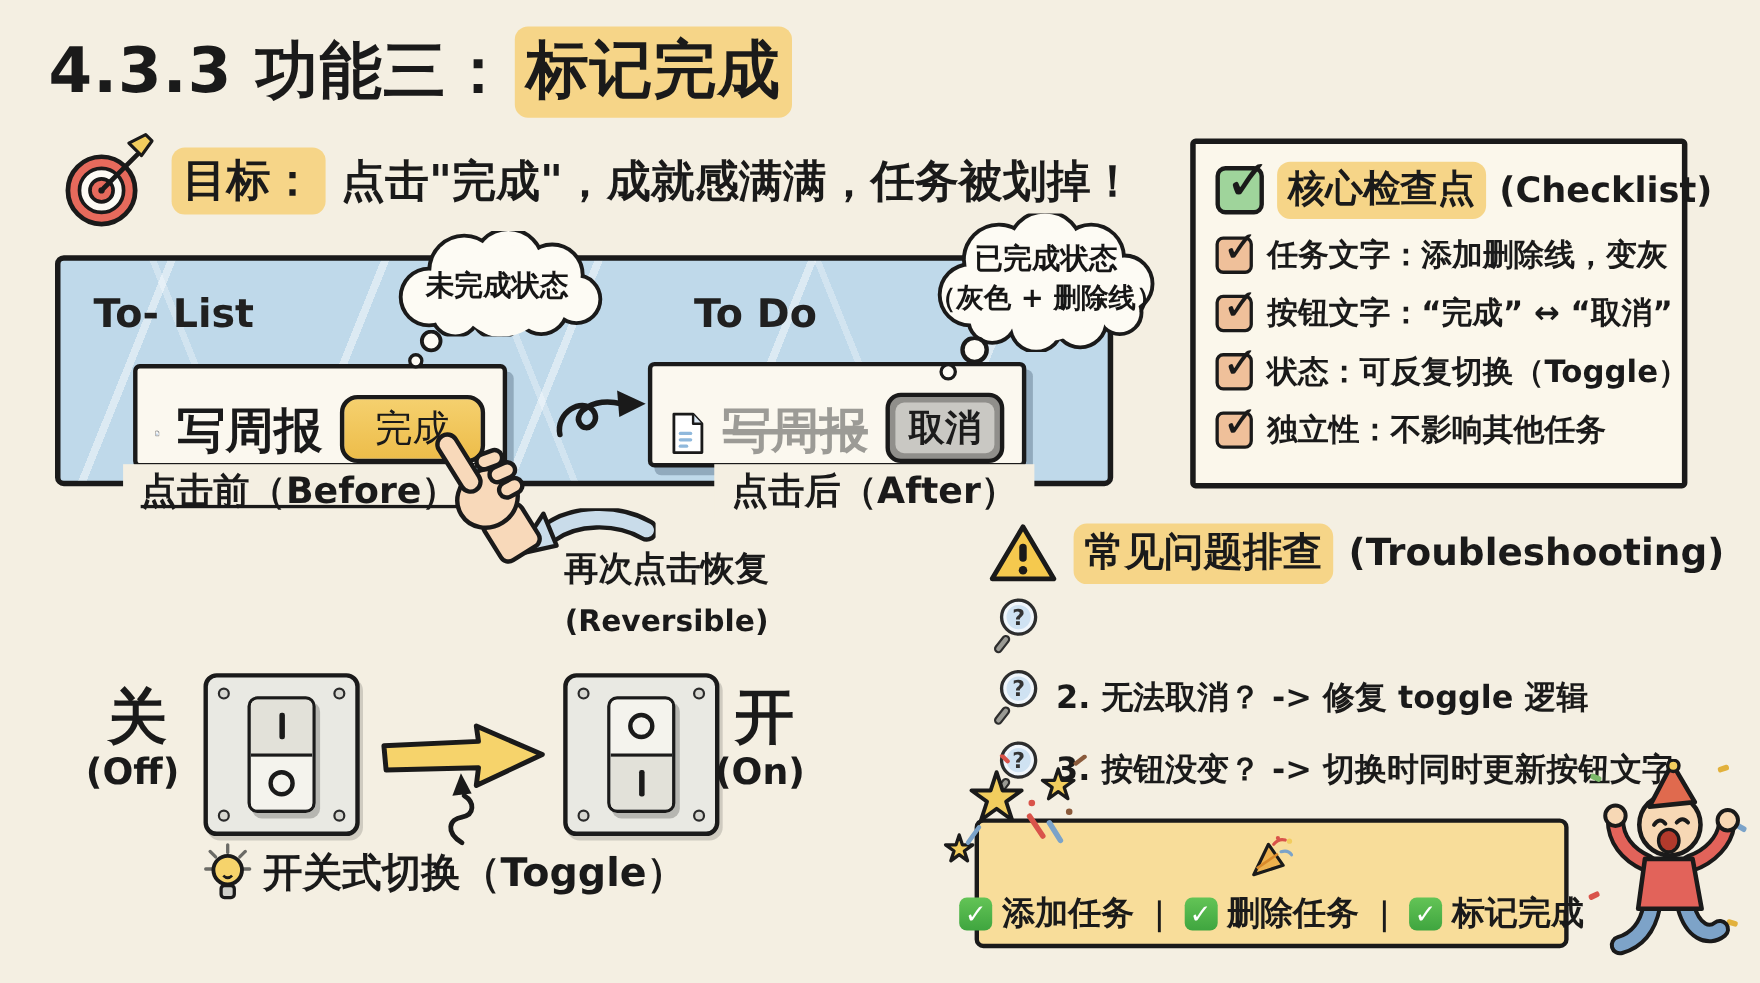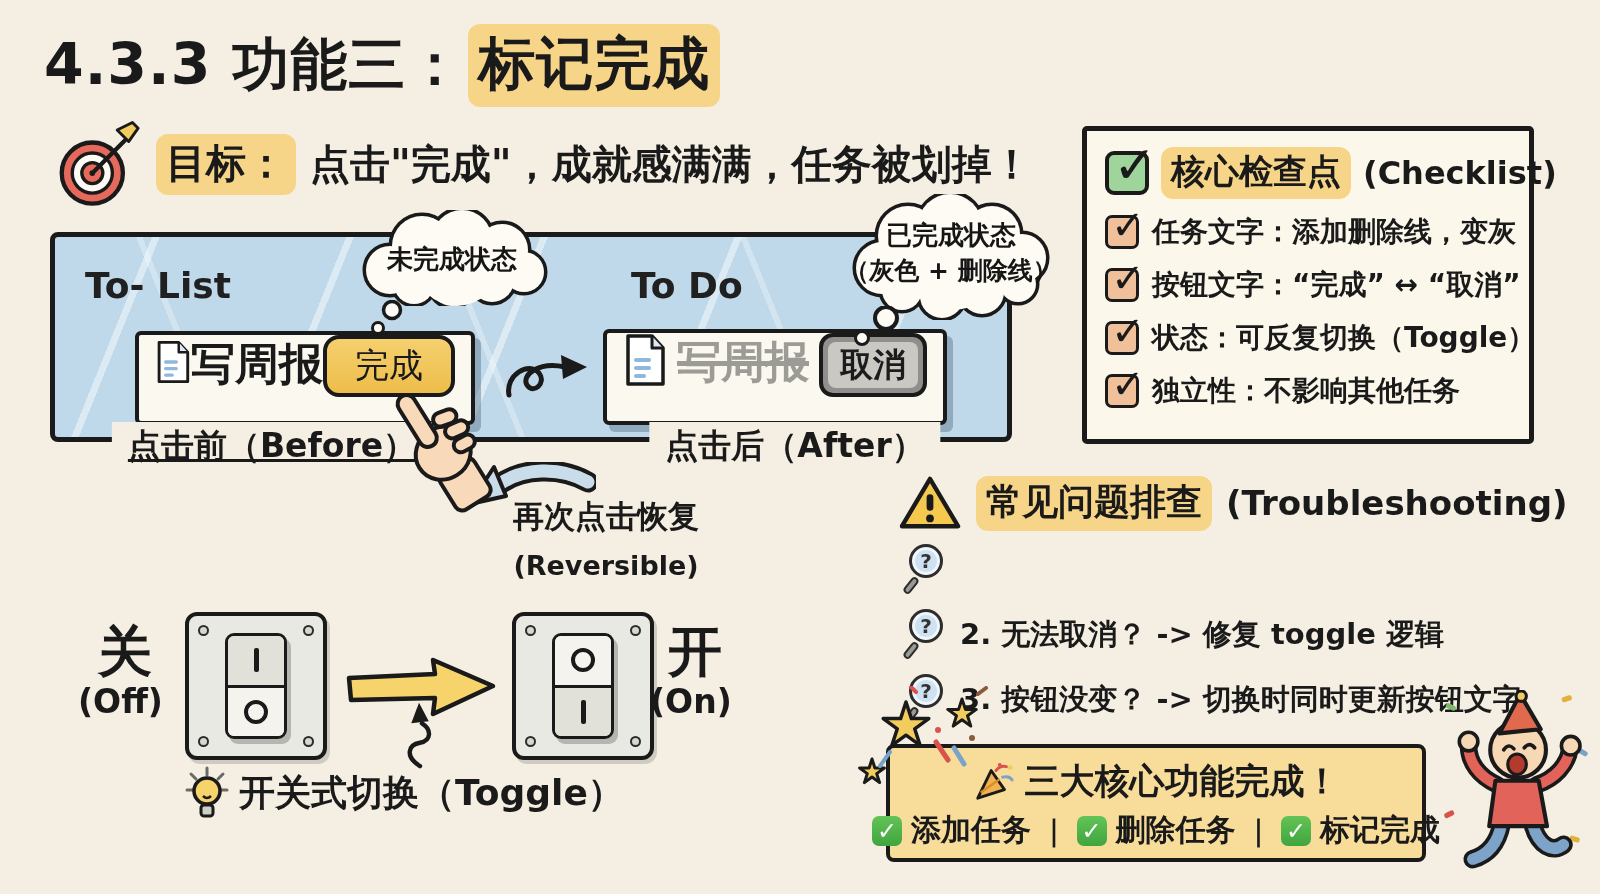--- a/index.html
+++ b/index.html
@@ -21,22 +21,22 @@
   .goal{left:56px;top:118px;display:flex;align-items:center;gap:14px;white-space:nowrap;}
   .goal-label{font-size:40px;font-weight:800;}
   .goal-text{font-size:40px;font-weight:800;}
   
   .panel{left:50px;top:232px;width:962px;height:210px;background:var(--panel-blue);border:5px solid var(--ink);border-radius:8px;}
   .panel .streaks{position:absolute;inset:0;border-radius:4px;pointer-events:none;
     background:repeating-linear-gradient(112deg,rgba(255,255,255,0) 0 90px,rgba(255,255,255,.45) 90px 97px,rgba(255,255,255,0) 97px 180px),
                repeating-linear-gradient(68deg,rgba(255,255,255,0) 0 150px,rgba(255,255,255,.3) 150px 156px,rgba(255,255,255,0) 156px 280px);}
   .list-title{position:absolute;font-size:36px;font-weight:700;color:#202020;}
   .t-before{left:30px;top:28px;} .t-after{left:548px;top:28px;margin-left:28px;}
-  .task-card{position:absolute;display:flex;align-items:flex-start;padding:0 16px;background:var(--card-bg);
-    border:4px solid var(--ink);border-radius:6px;box-shadow:6px 7px 0 rgba(70,95,115,.38);z-index:2;margin-left:14px;}
+  .task-card{position:absolute;display:flex;align-items:flex-end;gap:16px;padding:0 16px;background:var(--card-bg);
+    border:4px solid var(--ink);border-radius:6px;box-shadow:6px 7px 0 rgba(70,95,115,.38);z-index:2;}
   .card-before{left:66px;top:94px;width:340px;height:94px;}
   .card-after{left:534px;top:92px;width:344px;height:96px;}
   .task-text{font-size:44px;font-weight:800;flex:1;text-align:center;white-space:nowrap;}
   .task-done{color:var(--task-gray);text-decoration:line-through;text-decoration-thickness:5px;}
   .btn-done{width:132px;height:62px;flex:none;display:flex;align-items:center;justify-content:center;
     background:linear-gradient(180deg,#f5d06e,#edbd4a);border:4px solid var(--ink);border-radius:16px;
     font-size:34px;font-weight:400;}
   .btn-cancel{width:108px;height:64px;flex:none;background:var(--cancel-outer);border:4px solid var(--ink);border-radius:14px;padding:5px;}
   .btn-cancel-inner{width:100%;height:100%;background:var(--cancel-inner);border-radius:8px;display:flex;align-items:center;justify-content:center;font-size:33px;font-weight:800;color:#1c1c1c;}
   
@@ -376,21 +376,20 @@
   <div class="abs banner">
     <div class="banner-line1">
       <svg width="42" height="42" viewBox="0 0 44 44">
         <polygon points="5,39 19,10 33,30" fill="#eeb24e" stroke="#1a1a1a" stroke-width="3" stroke-linejoin="round"></polygon>
         <line x1="8" y1="33" x2="28" y2="19" stroke="#d98a2b" stroke-width="2.5"></line>
         <path d="M24,10 q5,-6 11,-4" fill="none" stroke="#d9534a" stroke-width="3" stroke-linecap="round"></path>
         <path d="M31,17 q7,-2 10,3" fill="none" stroke="#7ba3c9" stroke-width="3" stroke-linecap="round"></path>
         <circle cx="39" cy="7" r="2.5" fill="#f2cd5e"></circle>
           <circle cx="28" cy="4" r="2" fill="#d9534a"></circle>
       </svg>
-      <span class="banner-title">三大核心功能完成！</span>
     </div>
     <div class="banner-line2">
       <span class="echeck">
           <span>✓</span>
         </span>
       <span class="banner-item">添加任务</span>
       <span class="banner-sep">｜</span>
       <span class="echeck">
           <span>✓</span>
         </span>

